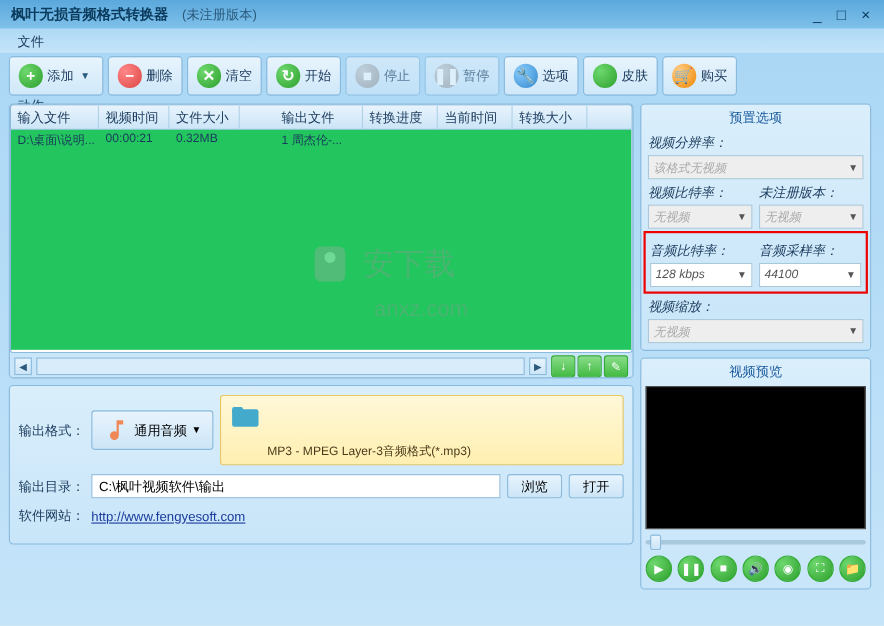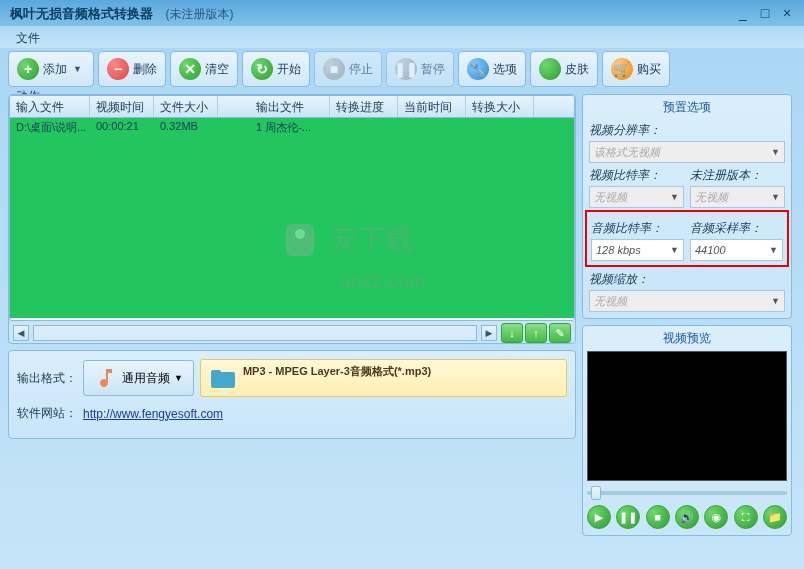--- a/index.html
+++ b/index.html
@@ -46,21 +46,21 @@
 .sc-track { flex: 1; height: 16px; background: #d8ecfa; border: 1px solid #8abadc; }
 .action-btns { display: flex; gap: 2px; }
 .act-btn { width: 22px; height: 20px; background: linear-gradient(#8d8,#4b4); border: 1px solid #3a3; border-radius: 3px; color:#fff; font-size:11px; display:flex;align-items:center;justify-content:center; cursor:pointer; }
 
 .output-panel { padding: 8px; }
 .out-row { display: flex; align-items: center; gap: 6px; margin-bottom: 8px; }
 .out-label { font-size: 12px; color: #1a3a5c; width: 60px; }
 .out-btn { height: 36px; padding: 0 10px; background: linear-gradient(#e8f4fd,#cce5f7); border: 1px solid #8abadc; border-radius: 3px; font-size: 12px; display:flex; align-items:center; gap:4px; cursor:pointer; }
 .note-icon { width: 24px; height: 24px; }
 .format-desc { flex: 1; padding: 4px 8px; background: linear-gradient(to bottom, #fff8d8, #ffefb0); border: 1px solid #e8c860; border-radius: 3px; font-size: 11px; color: #4a3a1a; display:flex; gap:6px; }
-.format-desc .ftitle { font-weight: bold; }
+.format-desc .ftitle { font-weight: normal; margin-top: 39px; }
 .out-input { flex: 1; height: 22px; padding: 2px 6px; background: #fff; border: 1px solid #8abadc; font-size: 12px; }
 .small-btn { height: 22px; padding: 0 12px; background: linear-gradient(#e8f4fd,#cce5f7); border: 1px solid #8abadc; border-radius: 3px; font-size: 12px; cursor:pointer; }
 .link { color: #1a3a9c; text-decoration: underline; font-size: 12px; cursor:pointer; }
 
 .preset-panel { padding: 2px 6px 6px; }
 .section-title { text-align: center; font-size: 12px; color: #1a5a9c; padding: 2px; }
 .preset-row { display: flex; gap: 6px; margin-top: 4px; }
 .preset-field { flex: 1; font-style: italic; }
 .preset-label { font-size: 12px; color: #1a3a5c; display:block; margin-bottom: 2px; }
 .preset-select { width: 100%; height: 22px; background: #fff; border: 1px solid #a8c8dc; font-size: 11px; padding: 0 4px; display:flex; align-items:center; justify-content:space-between; cursor:pointer; color:#555; }
@@ -195,20 +195,26 @@
             <svg width="28" height="28">
                 <rect x="2" y="8" width="24" height="16" fill="#4ac" rx="2"></rect>
                 <rect x="2" y="6" width="10" height="6" fill="#4ac" rx="2"></rect>
               </svg>
             <div>
               <div class="ftitle">MP3 - MPEG Layer-3音频格式(*.mp3)</div>
             </div>
           </div>
         </div>
         <div class="out-row">
+          <span class="out-label">输出目录：</span>
+          <input class="out-input" value="C:\枫叶视频软件\输出" style="">
+          <button class="small-btn">浏览</button>
+          <button class="small-btn">打开</button>
+        </div>
+        <div class="out-row">
           <span class="out-label">软件网站：</span>
           <a class="link">http://www.fengyesoft.com</a>
         </div>
       </div>
     </div>
 
     <div class="right-col">
       <div class="panel preset-panel">
         <div class="section-title">预置选项</div>
         <div class="preset-row">

